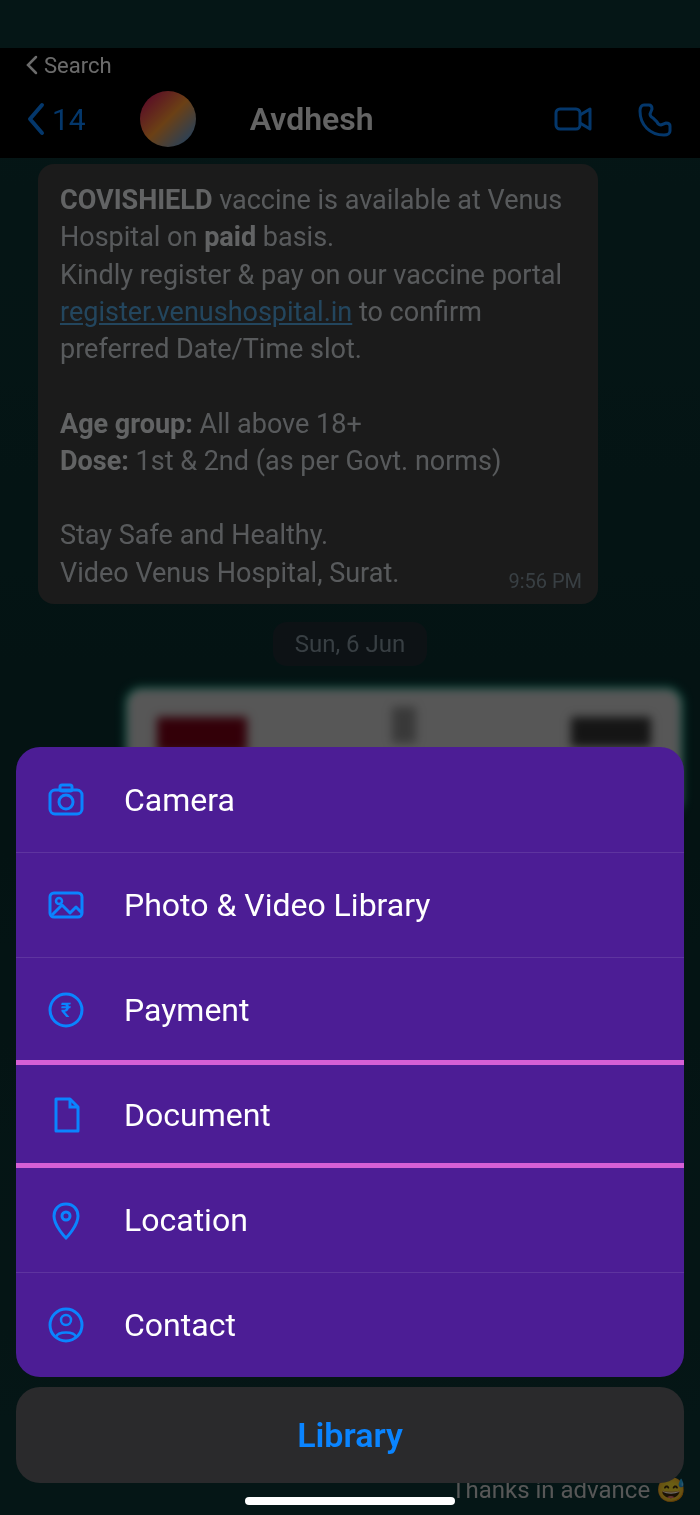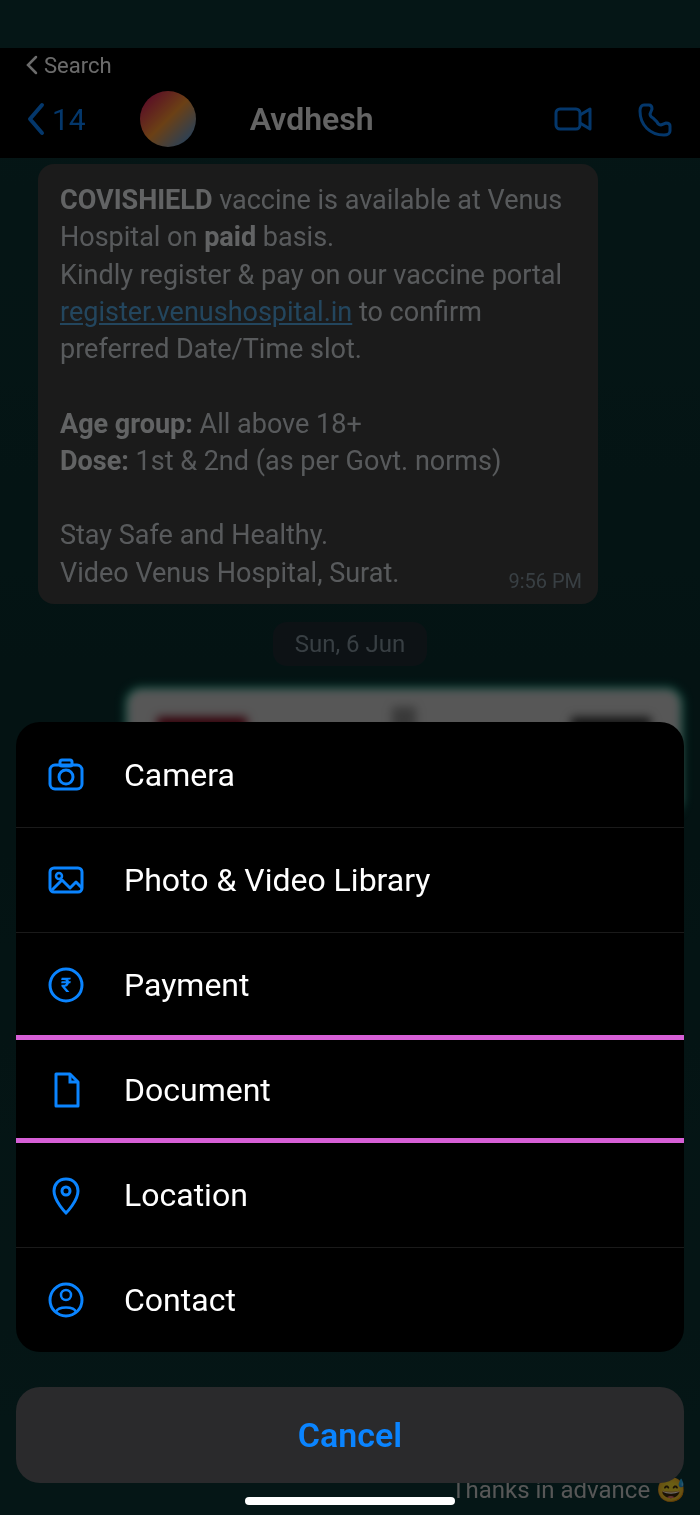--- a/index.html
+++ b/index.html
@@ -158,24 +158,24 @@
   }
 
   
   .sheet-wrap {
     position: absolute;
     left: 16px; right: 16px;
     bottom: 32px;
     z-index: 50;
   }
   .sheet {
-    background: #000000;
+    background: #4c1d95;
     border-radius: 24px;
     overflow: hidden;
-    margin-bottom: 35px;
+    margin-bottom: 10px;
   }
   .row {
     display: flex;
     align-items: center;
     height: 105px;
     padding: 0 28px;
     gap: 36px;
     position: relative;
     color: #fff;
     font-size: 32px;
@@ -367,17 +367,17 @@
         <svg width="44" height="44" viewBox="0 0 44 44">
             <circle cx="22" cy="22" r="16" stroke="#0a84ff" stroke-width="3" fill="none"></circle>
             <circle cx="22" cy="17" r="5" stroke="#0a84ff" stroke-width="2.5" fill="none"></circle>
             <path d="M12 34 C14 28 30 28 32 34" stroke="#0a84ff" stroke-width="2.5" fill="none"></path>
           </svg>
       </span>
       <span>Contact</span>
     </div>
   </div>
   <div class="cancel-btn">
-    <span>Cancel</span>
+    <span>Library</span>
   </div>
 </div>
 
 <div class="home-indicator"></div>
 
 </body></html>

